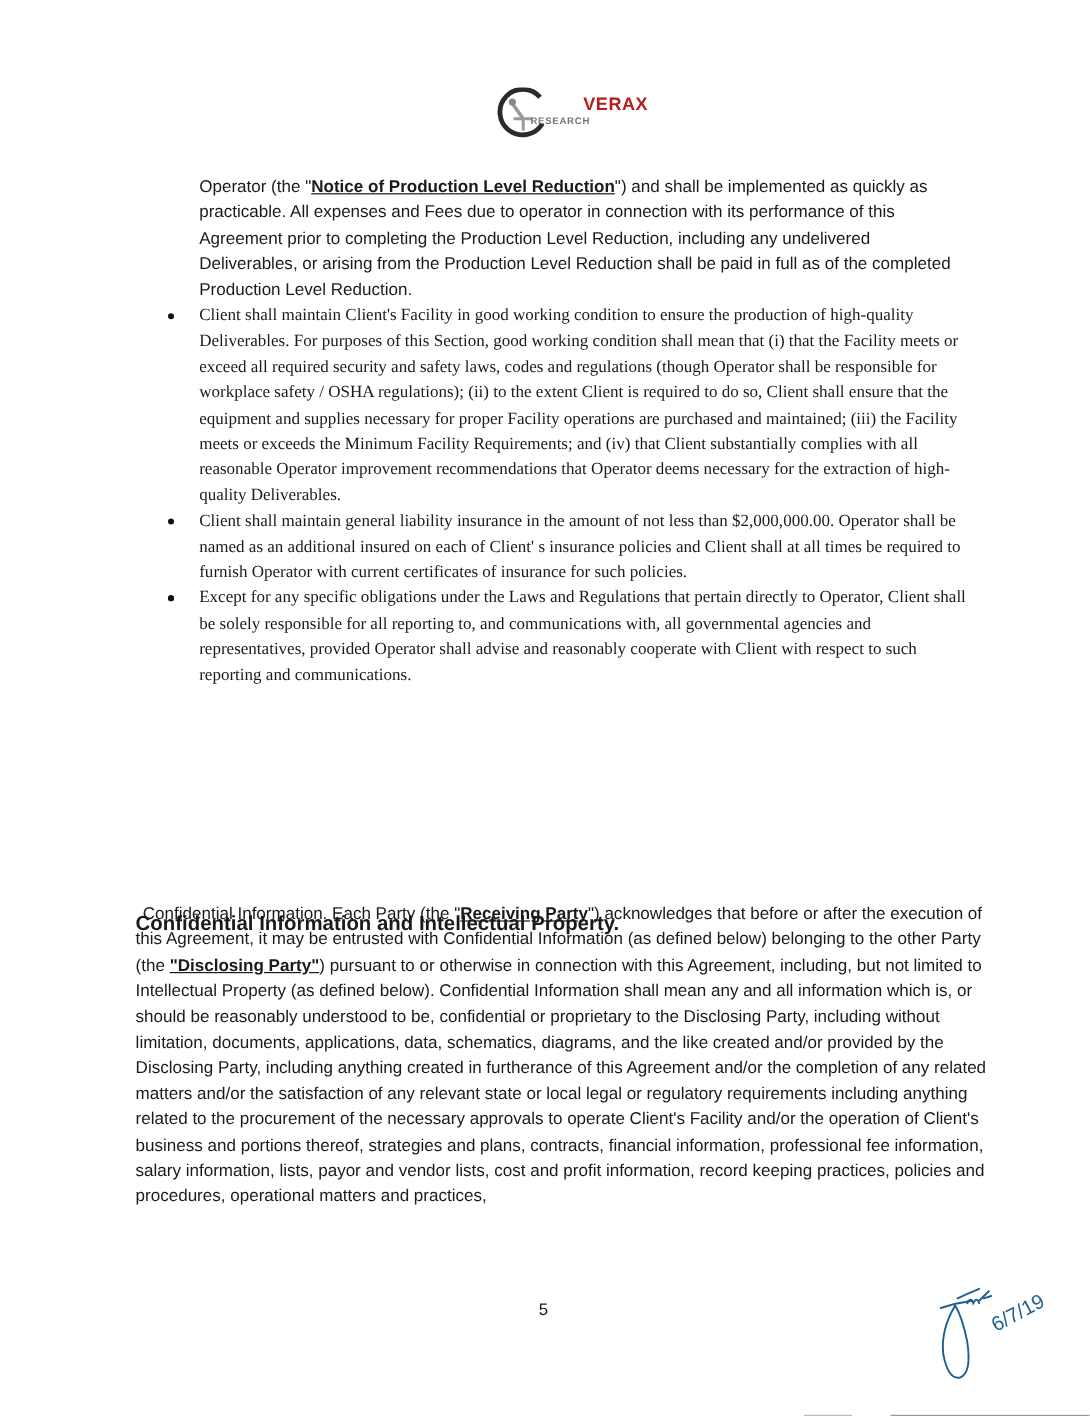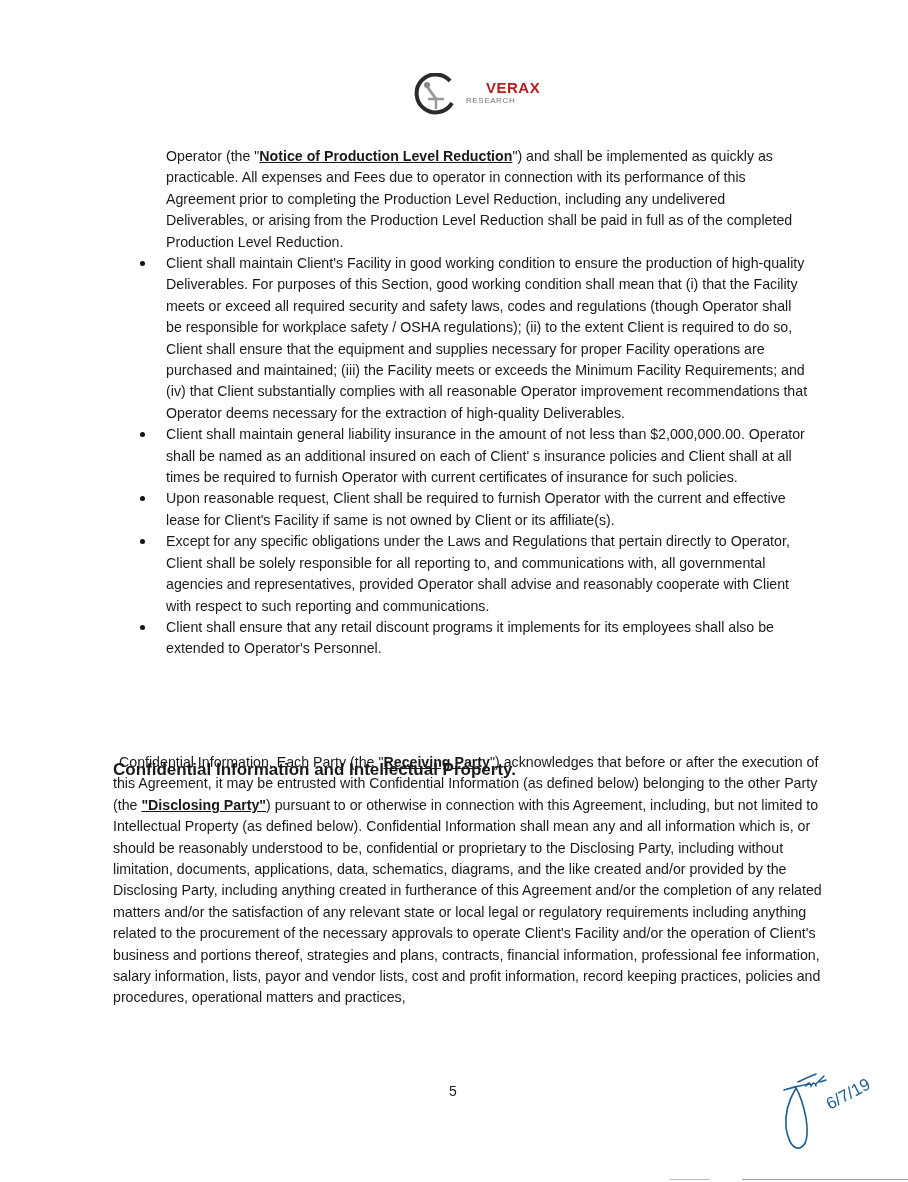--- a/index.html
+++ b/index.html
@@ -2,25 +2,25 @@
 <html><head>
 <meta charset="utf-8">
 <style>
   html, body { margin: 0; padding: 0; background: #ffffff; }
   body { width: 908px; height: 1182px; position: relative; overflow: hidden;
          font-family: "Liberation Sans", sans-serif; color: #1a1a1a; }
   .logo { position: absolute; left: 414px; top: 73px; width: 96px; height: 44px; }
   .logo svg { position: absolute; left: 0; top: 0; }
   .logo .brand { position: absolute; left: 30px; top: 6px; font-weight: bold; font-size: 15px;
                  letter-spacing: 0.5px; color: #b91c1c; margin-left: 42px; }
-  .logo .sub { position: absolute; left: 52px; top: 23px; font-size: 8px; letter-spacing: 0.6px; color: #777; }
+  .logo .sub { position: absolute; left: 28px; top: 23px; font-size: 8px; letter-spacing: 0.6px; color: #777; font-weight: bold; }
   .text { font-size: 14.2px; line-height: 21.4px; }
   .para-cont { position: absolute; left: 166px; top: 146px; width: 630px; }
   ul.bullets { position: absolute; left: 130px; top: 253px; width: 680px; margin: 0; padding: 0; list-style: none; }
-  ul.bullets li { position: relative; padding-left: 36px; margin: 0; }
+  ul.bullets li { position: relative; padding-left: 36px; margin: 0; font-family: Liberation Serif, serif; }
   ul.bullets li .dot { position: absolute; left: 10px; top: 8px; width: 5px; height: 5px; border-radius: 50%; background: #111; }
   .heading { position: absolute; left: 113px; top: 760px; font-weight: bold; font-size: 17px; }
   .conf-para { position: absolute; left: 113px; top: 752px; width: 712px; }
   .indent-first { text-indent: 6px; }
   b { font-weight: bold; text-decoration: underline; }
   .page-num { position: absolute; left: 449px; top: 1083px; font-size: 14px; }
   .signature { position: absolute; left: 776px; top: 1068px; width: 120px; height: 90px; }
   .bottom-rule { position: absolute; top: 1179px; height: 1px; background: #bbb; }
 </style>
 </head>
@@ -37,23 +37,22 @@
   <span class="sub">RESEARCH</span>
 </div>
 
 <div class="para-cont text">
   <span>Operator (the "</span><b>Notice of Production Level Reduction</b><span>") and shall be implemented as quickly as practicable. All expenses and Fees due to operator in connection with its performance of this Agreement prior to completing the Production Level Reduction, including any undelivered Deliverables, or arising from the Production Level  Reduction shall be paid in full as of the completed Production Level Reduction.</span>
 </div>
 
 <ul class="bullets text">
   <li><span class="dot"></span><span>Client shall maintain Client's Facility in good working condition to ensure the production of high-quality Deliverables. For purposes of this Section, good working condition shall mean that (i) that the Facility meets or exceed all required security and safety laws, codes and  regulations (though Operator shall be responsible for workplace safety / OSHA regulations); (ii) to the extent Client is required to do so, Client shall ensure that the equipment and supplies  necessary for proper Facility operations are purchased and maintained; (iii) the Facility meets or exceeds the Minimum Facility Requirements; and (iv) that Client substantially complies with all reasonable Operator improvement recommendations that Operator deems necessary for the extraction of high-quality Deliverables.</span></li>
   <li><span class="dot"></span><span>Client shall maintain general liability insurance in the amount of not less than $2,000,000.00. Operator shall be named as an additional insured on each of Client' s insurance policies and Client shall at all times be required to furnish Operator with current certificates of insurance for such  policies.</span></li>
-  <li><span class="dot"></span><span>Upon reasonable request, Client shall be required to furnish Operator with the current and effective lease for Client's Facility if same is not owned by Client or its affiliate(s).</span></li>
+  <li><span class="dot"></span></li>
   <li><span class="dot"></span><span>Except for any specific obligations under the Laws and Regulations that pertain directly to Operator, Client shall be solely responsible for all reporting to, and communications with, all governmental agencies and representatives, provided Operator shall advise and reasonably cooperate with Client with respect to such reporting and communications.</span></li>
-  <li><span class="dot"></span><span>Client shall ensure that any retail discount programs it implements for its employees shall also be extended to Operator's Personnel.</span></li>
 </ul>
 
 <div class="heading">Confidential Information and Intellectual Property.</div>
 
 <div class="conf-para text indent-first">
   <span>Confidential Information. Each Party (the "</span><b>Receiving Party</b><span>") acknowledges that before or after the execution of this Agreement, it may be entrusted with Confidential Information (as defined below) belonging to the other Party (the </span><b>"Disclosing Party"</b><span>) pursuant to or otherwise in connection with this Agreement, including, but not limited to Intellectual Property (as defined below). Confidential Information shall mean any and all information which is, or should be reasonably understood to be, confidential or proprietary to the Disclosing Party, including without limitation, documents, applications, data, schematics, diagrams, and the like created and/or provided by the Disclosing Party, including anything created in furtherance of this Agreement and/or the completion of any related matters and/or the satisfaction of any relevant state or local legal or regulatory requirements including anything related to the procurement of the necessary approvals to operate Client's Facility and/or the operation of Client's business and portions thereof, strategies and plans, contracts, financial information, professional fee information, salary information, lists, payor and vendor lists, cost and profit information, record keeping practices, policies and procedures, operational matters and practices,</span>
 </div>
 
 <div class="page-num">5</div>
 

